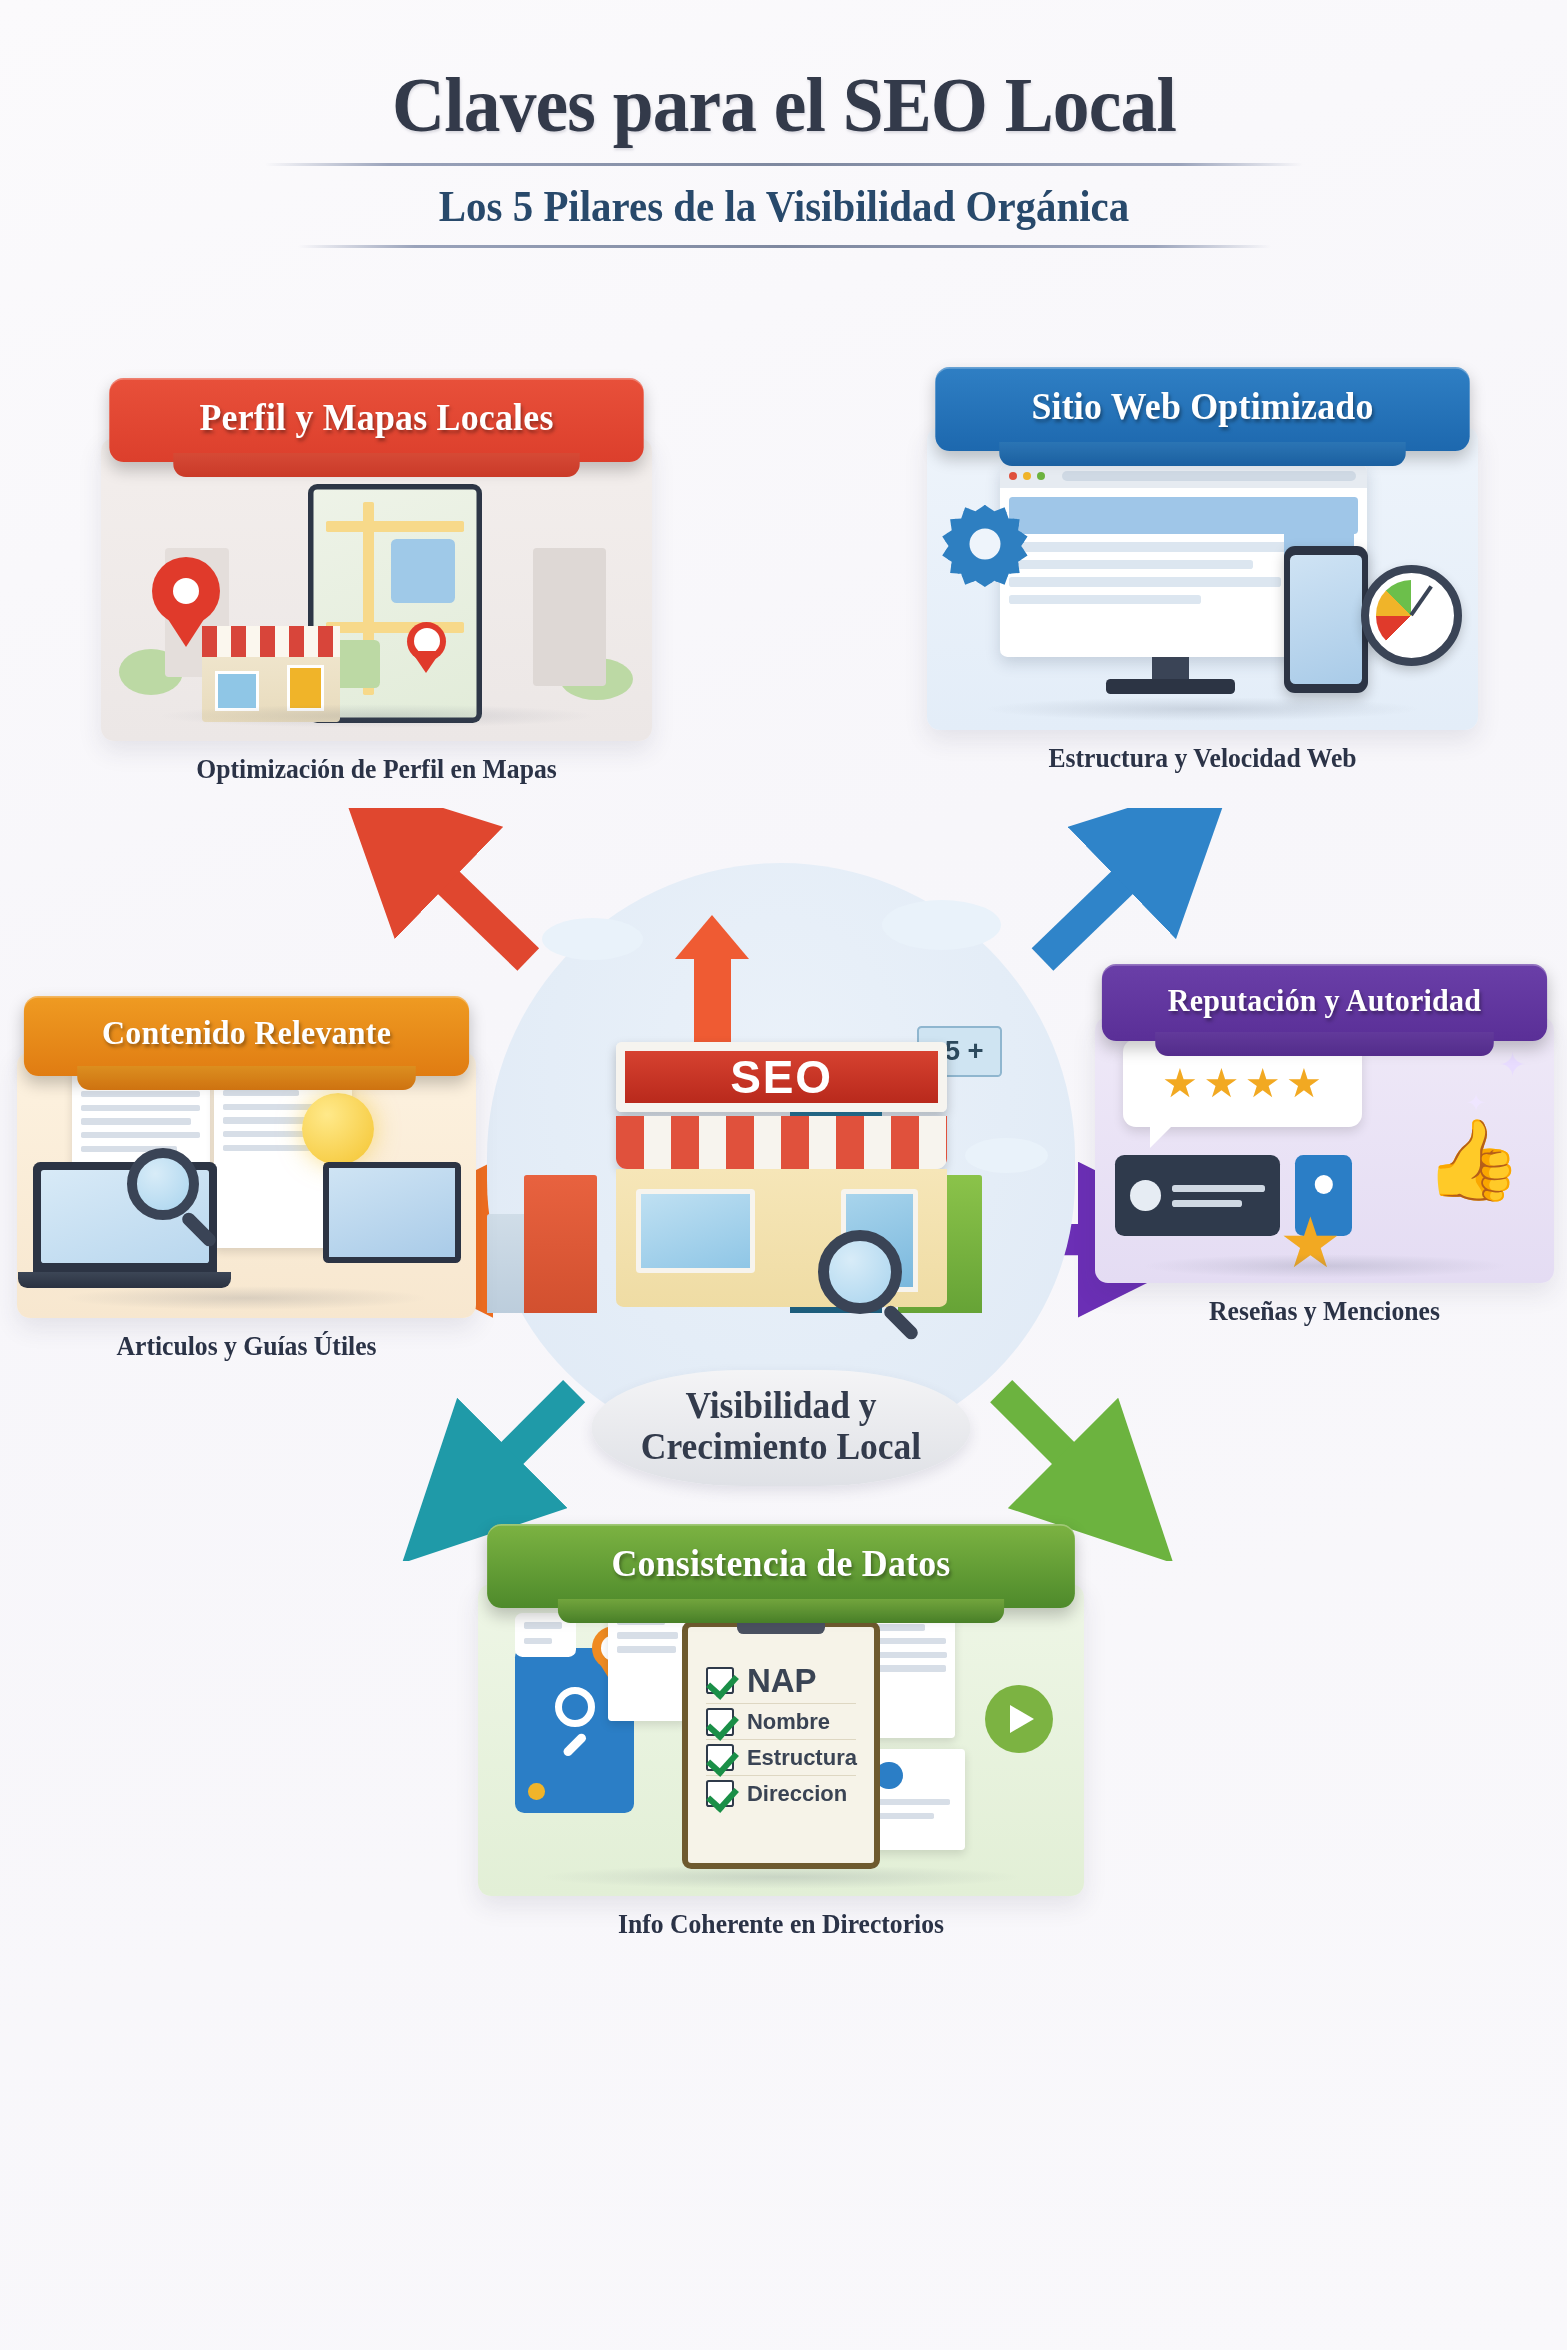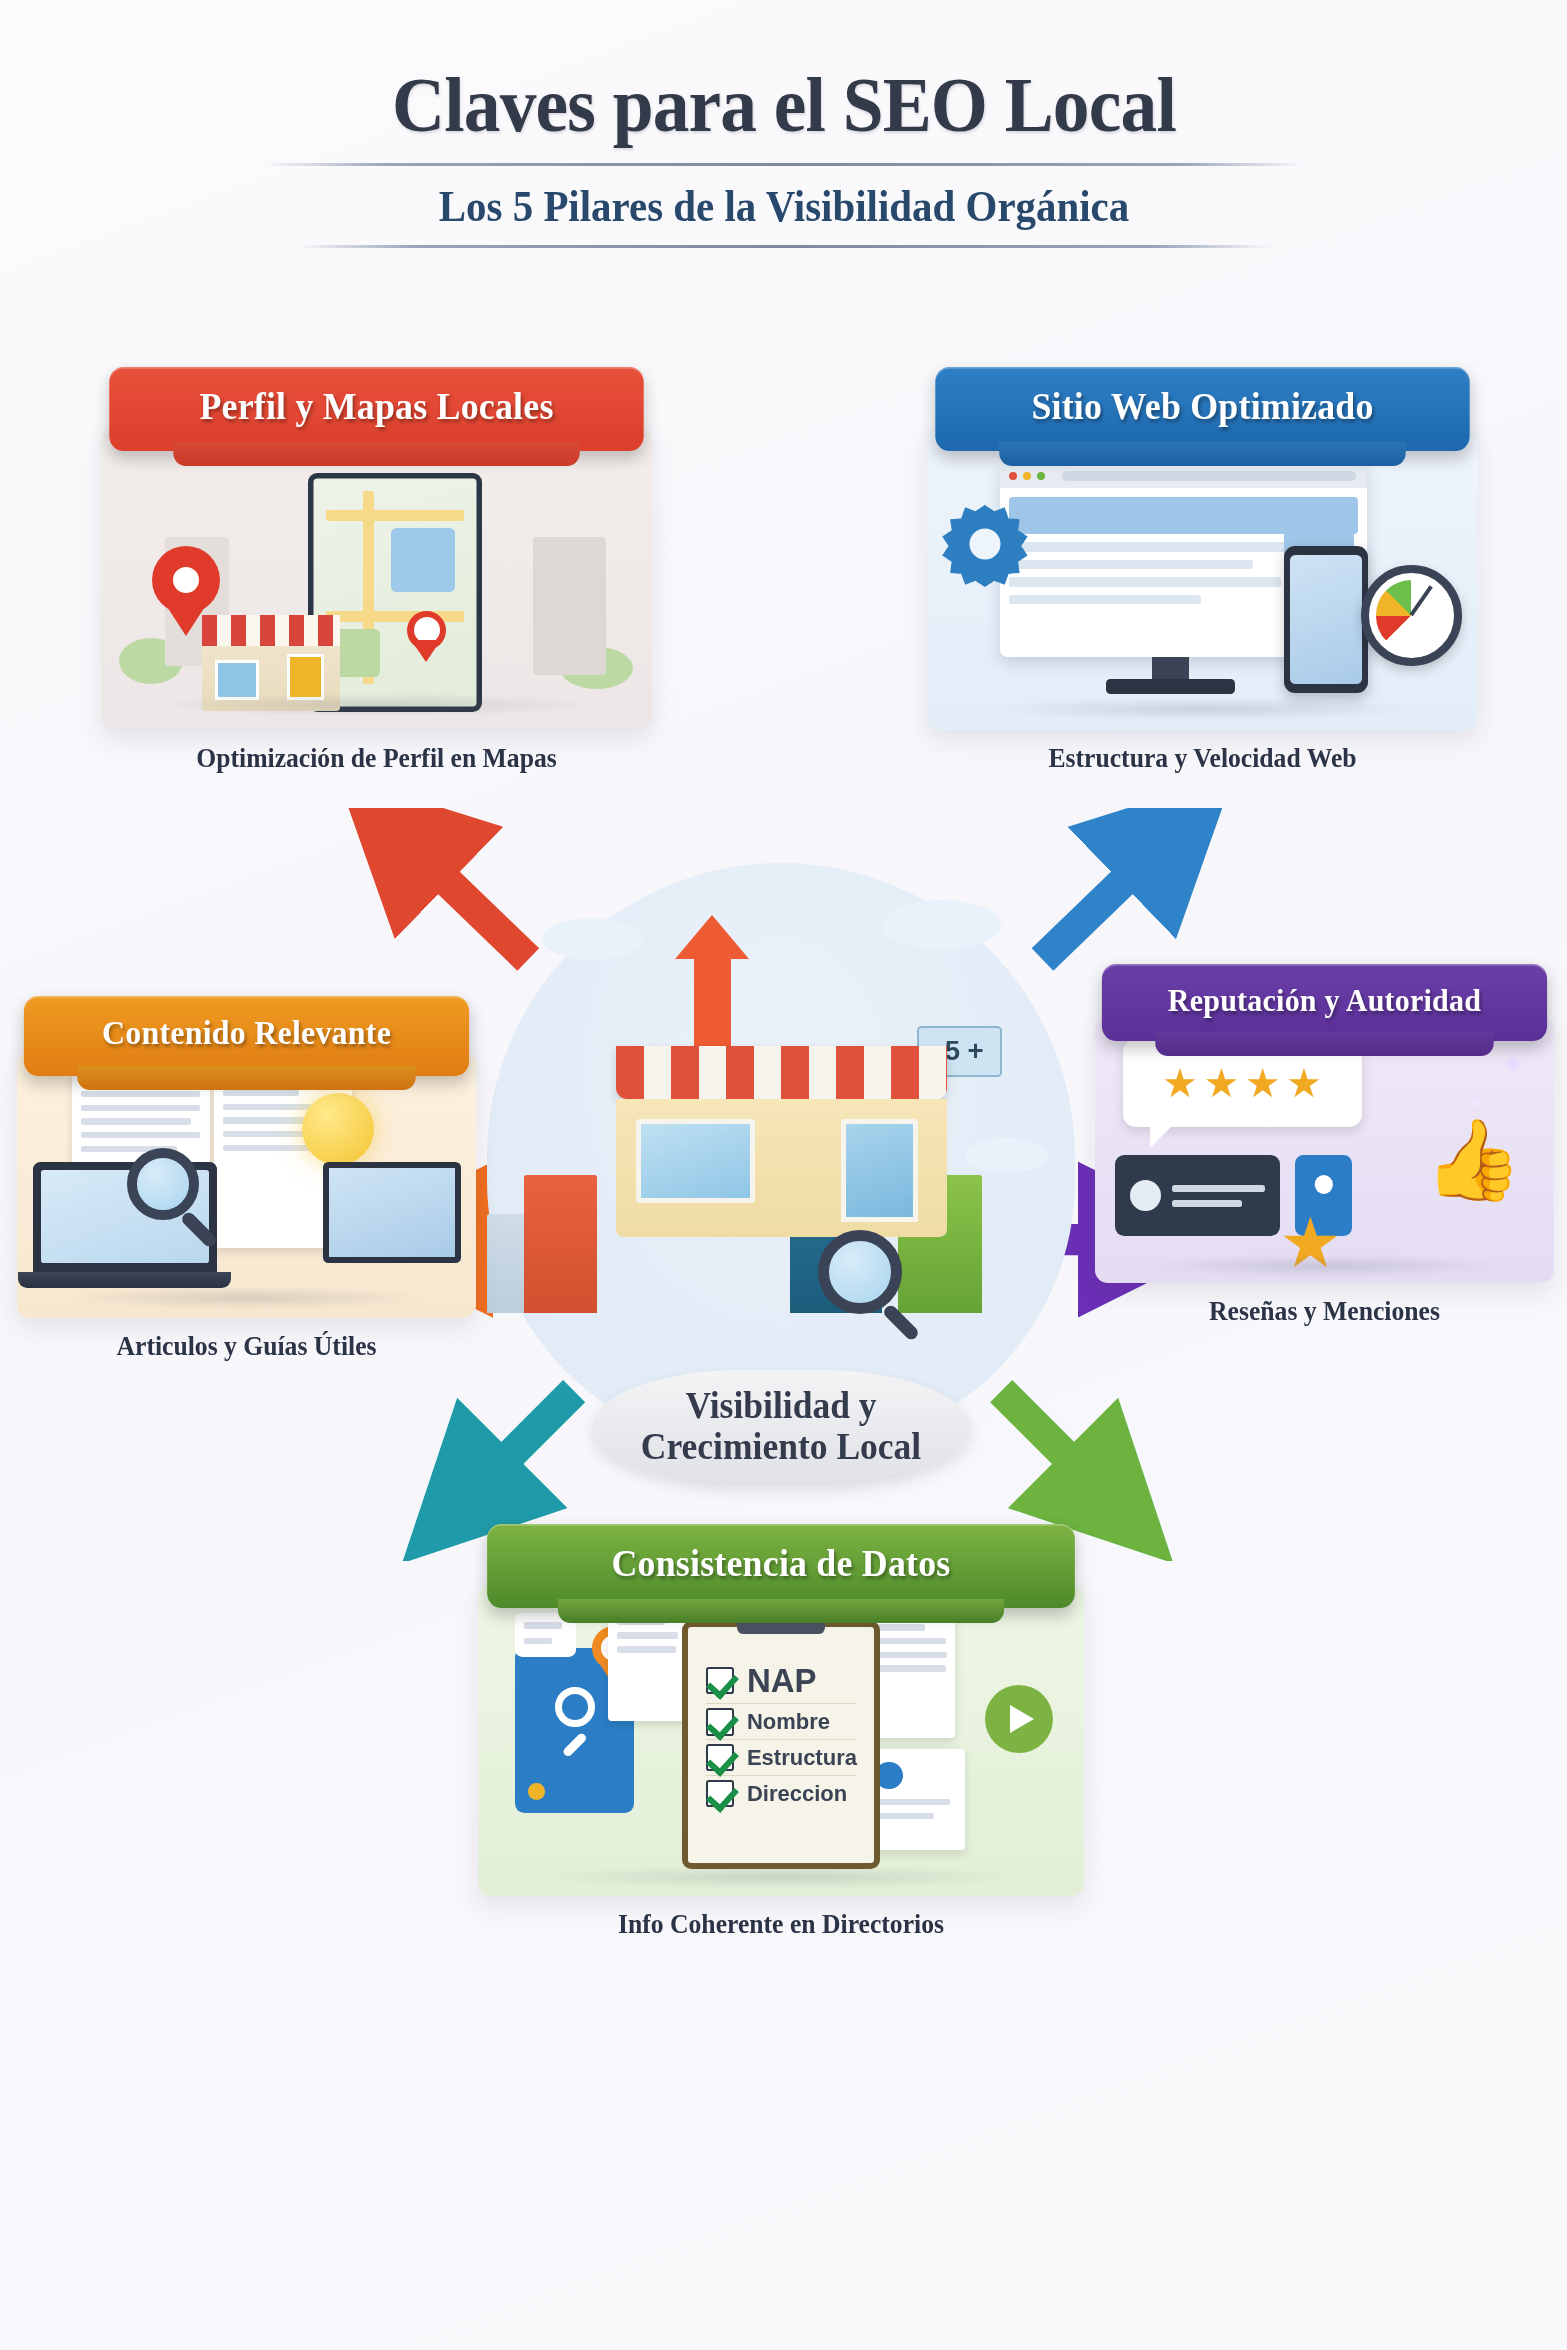--- a/index.html
+++ b/index.html
@@ -83,21 +83,21 @@
     text-align: center;
     margin-top: 13px;
     font-family: "Liberation Serif", serif;
     font-weight: bold;
     font-size: 27px;
     color: #2b3347;
     transform: scaleX(.95);
   }
 
   
-  #card-maps    { top: 367px; left: 101px;  width: 551px; }
+  #card-maps    { top: 378px; left: 101px;  width: 551px; }
   #card-website { top: 367px; left: 927px; width: 551px; }
   #card-content { top: 996px; left: 16.5px;  width: 459px; }
   #card-reputation { top: 964px; left: 1095px; width: 459px; }
   #card-data    { top: 1524px; left: 478px; width: 606px; }
 
   #card-maps .card-banner    { background: linear-gradient(180deg,#e8503a 0%, #dc3f2c 100%); }
   #card-website .card-banner { background: linear-gradient(180deg,#2f7fc4 0%, #1d68ae 100%); }
   #card-content .card-banner { background: linear-gradient(180deg,#ef9b22 0%, #e07c12 100%); font-size: 33px; }
   #card-reputation .card-banner { background: linear-gradient(180deg,#6a3fa8 0%, #5a2f97 100%); font-size: 31px; }
   #card-data .card-banner    { background: linear-gradient(180deg,#7cb342 0%, #4e8a2b 100%); }
@@ -388,20 +388,21 @@
   <div class="bldg b3"></div>
 
   <div class="arrow-up">
     <div class="shaft"></div>
       <div class="head"></div>
   </div>
 
   <div class="badge-5">-5 +</div>
 
   <div class="shop">
+    <div class="shop-sign">SEO</div>
     <div class="awning"></div>
     <div class="shop-body">
       <div class="shop-window"></div>
       <div class="shop-door"></div>
     </div>
   </div>
 
   <div class="magnifier"></div>
 
   <div class="hub-label">

